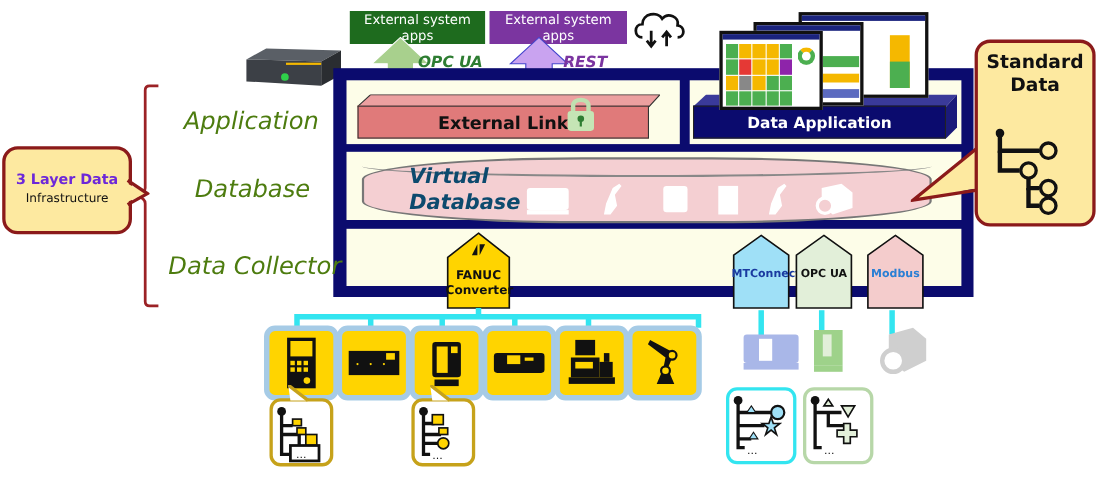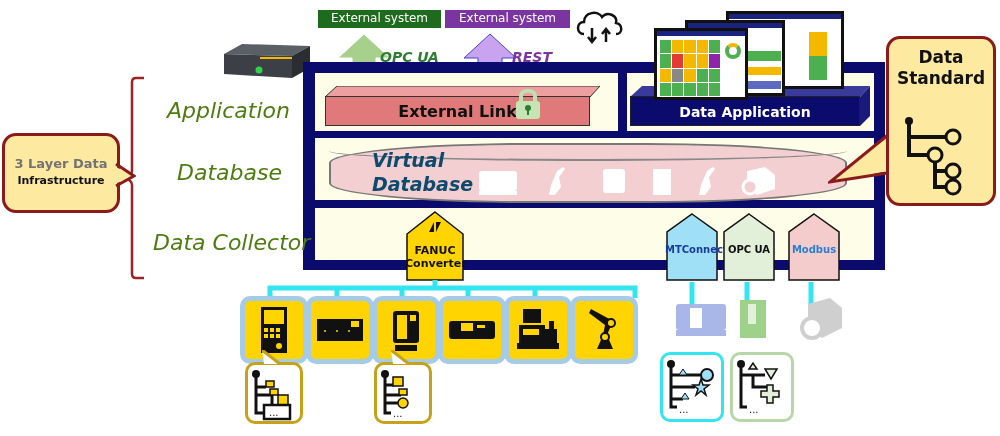--- a/index.html
+++ b/index.html
@@ -1,18 +1,18 @@
 <!DOCTYPE html>
 <html><head>
 <meta charset="utf-8">
 <style>
   html, body { margin:0; padding:0; background:#ffffff; }
   body { width:1000px; height:436px; position:relative; overflow:hidden; font-family:"DejaVu Sans", sans-serif; }
   .abs { position:absolute; }
-  .ext-app { position:absolute; top:10px; height:18px; color:#fff; font-size:12px; line-height:14px; text-align:center; box-sizing:border-box; padding-top:1px; }
+  .ext-app { position:absolute; top:10px; height:30px; color:#fff; font-size:12px; line-height:14px; text-align:center; box-sizing:border-box; padding-top:1px; }
   .ext-app.green { left:318px; width:123px; background:#1e6b1e; }
   .ext-app.purple { left:445px; width:125px; background:#7b35a0; }
   .proto { position:absolute; top:49px; font-style:italic; font-weight:bold; font-size:14px; }
   .frame { position:absolute; left:303px; top:62px; width:582px; height:208px; background:#0b0b6e; }
   .layer { position:absolute; background:#fdfde8; }
   .bar-ext { position:absolute; left:325px; top:96px; width:265px; height:30px; background:#e07a7a; border:1px solid #333; color:#111; font-weight:bold; font-size:16px; text-align:center; line-height:30px; box-sizing:border-box; }
   .bar-data { position:absolute; left:630px; top:96px; width:230px; height:30px; background:#0b0b6e; color:#fff; font-weight:bold; font-size:14px; text-align:center; line-height:30px; box-sizing:border-box; border:1px solid #222; }
   .cyl { position:absolute; left:329px; top:143px; width:518px; height:60px; background:#f4cfd2; border:2px solid #777; border-radius:200px/20px; box-sizing:border-box; }
   .vf-text { position:absolute; left:372px; top:148px; font-style:italic; font-weight:bold; font-size:19px; line-height:24px; color:#0c4a6e; }
   .layer-label { position:absolute; font-style:italic; font-weight:normal; font-size:22px; color:#4d7c0f; }
@@ -140,39 +140,39 @@
         <path d="M272,6 L290,2 L300,10 L300,24 L282,30 L272,22 Z"></path>
         <circle cx="275" cy="22" r="7" fill="#f4cfd2" stroke="#fff" stroke-width="3"></circle>
       </g>
   </g>
 </svg>
 
 <svg class="abs" style="left:118px;top:76px" width="30" height="205">
   <path d="M26,2 L18,2 Q14,2 14,6 L14,95 Q14,100 6,102 Q14,104 14,109 L14,198 Q14,202 18,202 L26,202" fill="none" stroke="#9b2226" stroke-width="2.5"></path>
 </svg>
 <div class="callout" style="left:2px;top:133px;width:118px;height:80px">
-  <div style="position:absolute;left:0;right:0;top:20px;text-align:center;font-weight:bold;font-size:13px;color:#737373">3 Layer Data</div>
-  <div style="position:absolute;left:0;right:0;top:38px;text-align:center;font-weight:bold;font-size:11px;color:#111">Infrastructure</div>
+  <div style="position:absolute;left:0;right:0;top:20px;text-align:center;font-weight:bold;font-size:13px;color:#6d28d9">3 Layer Data</div>
+  <div style="position:absolute;left:0;right:0;top:38px;text-align:center;font-weight:normal;font-size:11px;color:#111">Infrastructure</div>
 </div>
 <svg class="abs" style="left:110px;top:160px" width="26" height="30">
   <polygon points="0,4 24,16 0,26" fill="#fde9a0"></polygon>
   <polyline points="6,4 24,16 6,26" fill="none" stroke="#8b1a1a" stroke-width="3"></polyline>
 </svg>
 <div class="layer-label" style="left:167px;top:98px">Application</div>
 <div class="layer-label" style="left:177px;top:160px">Database</div>
 <div class="layer-label" style="left:153px;top:230px">Data Collector</div>
 
 <svg class="abs" style="left:828px;top:110px" width="70" height="80">
   <polygon points="2,72 66,20 66,60" fill="#fde9a0"></polygon>
   <polyline points="66,20 2,72 66,62" fill="none" stroke="#8b1a1a" stroke-width="3"></polyline>
 </svg>
 <div class="callout" style="left:886px;top:36px;width:110px;height:170px">
   <div style="position:absolute;left:0;right:0;top:8px;text-align:center;font-weight:bold;font-size:17px;line-height:21px;color:#111">
+    <div>Standard</div>
     <div>Data</div>
-    <div>Standard</div>
   </div>
 </div>
 <svg class="abs" style="left:905px;top:115px" width="70" height="85">
   <g stroke="#111" stroke-width="4" fill="none">
     <path d="M4,6 L4,22 L40,22"></path>
       <path d="M4,22 L4,40 L22,40"></path>
       <path d="M30,44 L30,56 L40,56"></path>
       <path d="M30,56 L30,72 L40,72"></path>
   </g>
   <circle cx="4" cy="6" r="4" fill="#111"></circle>

